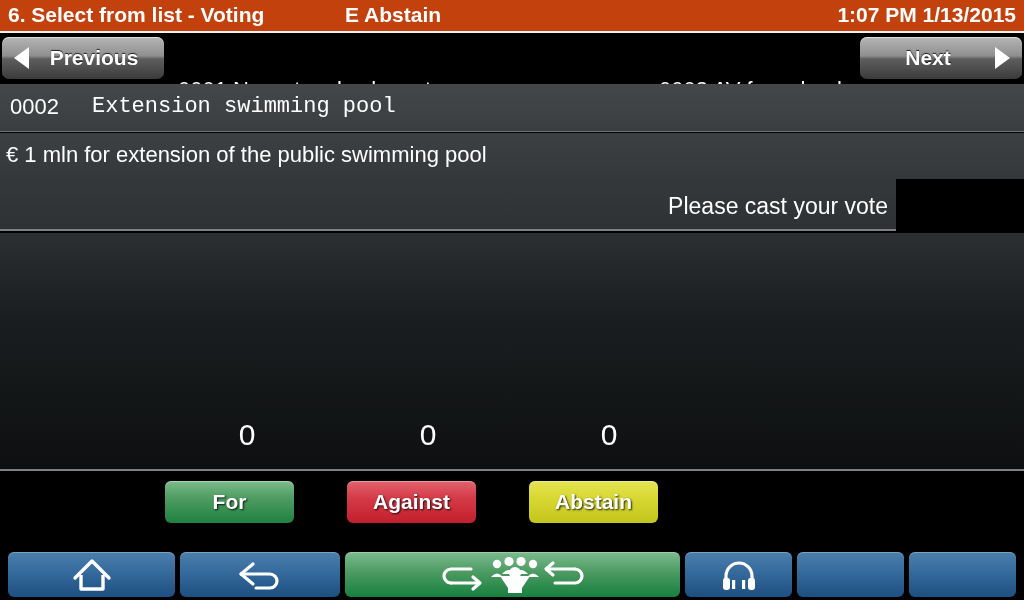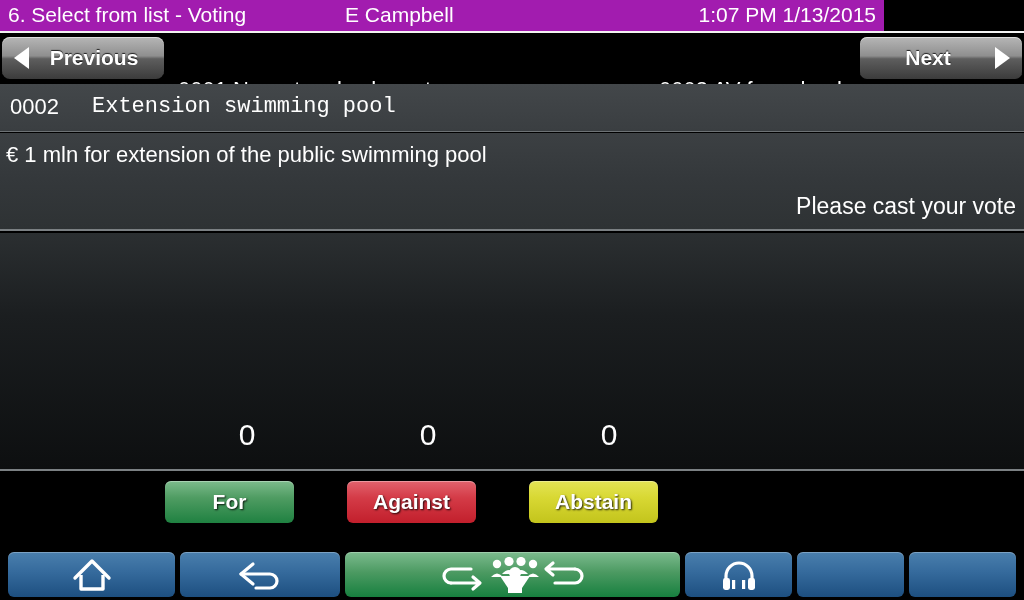--- a/index.html
+++ b/index.html
@@ -6,42 +6,42 @@
   html, body {
     width:1024px; height:600px;
     background:#000;
     font-family:"Liberation Sans", sans-serif;
     overflow:hidden;
   }
   #app { position:relative; width:1024px; height:600px; background:#000; }
 
   
   .statusbar {
-    position:absolute; left:0; top:0; width:884px; height:32px;
-    background:#a21caf; color:#fff;
+    position:absolute; left:0; top:0; width:1024px; height:32px;
+    background:#c2410c; color:#fff;font-weight:bold;
   }
   .statusbar .sb-title { position:absolute; left:8px;  top:3px; font-size:21px; }
   .statusbar .sb-user  { position:absolute; left:345px; top:3px; font-size:21px; }
   .statusbar .sb-time  { position:absolute; right:8px;  top:3px; font-size:21px; white-space:nowrap; }
   .sb-rule { position:absolute; left:0; top:31px; width:1024px; height:2px; background:#f2f2f2; }
 
   
   .navbar {
     position:absolute; left:0; top:33px; width:1024px; height:50px; background:#000;
   }
   .navbtn {
     position:absolute; top:4px; height:42px; width:162px;
     border-radius:7px;
     background:linear-gradient(to bottom,#b6b6b6 0%,#8f8f8f 45%,#5e5e5e 52%,#3b3b3b 100%);
     box-shadow:inset 0 1px 0 rgba(255,255,255,.55);
     color:#fff; font-size:21px; font-weight:bold;
     display:flex; align-items:center; justify-content:center;
     text-shadow:0 -1px 1px rgba(0,0,0,.8);
   }
-  .navbtn.prev { left:2px; padding-left:22px;border-radius:8px; }
+  .navbtn.prev { left:2px; padding-left:22px; }
   .navbtn.next { right:2px; padding-right:26px; }
   .tri { position:absolute; top:50%; transform:translateY(-50%); width:0; height:0; }
   .tri.left  { left:12px;  border-top:11px solid transparent; border-bottom:11px solid transparent; border-right:15px solid #fff; }
   .tri.right { right:12px; border-top:11px solid transparent; border-bottom:11px solid transparent; border-left:15px solid #fff; }
 
   .nav-prev-label { position:absolute; left:178px; top:44px; font-size:22px; color:#fff; white-space:nowrap; }
   .nav-next-label { position:absolute; right:182px; top:44px; font-size:22px; color:#fff; white-space:nowrap; }
 
   
   .item-head {
@@ -55,21 +55,21 @@
 
   .item-desc {
     position:absolute; left:0; top:133px; width:1024px; height:46px;
     background:linear-gradient(to bottom,#3c4043 0%,#34383b 100%);
     color:#fff;
     text-decoration:underline;
   }
   .item-desc .txt { position:absolute; left:6px; top:9px; font-size:22px; }
 
   .item-status {
-    position:absolute; left:0; top:179px; width:1024px; height:52px;
+    position:absolute; left:0; top:179px; width:896px; height:52px;
     background:linear-gradient(to bottom,#34383b 0%,#2e3234 100%);
     border-bottom:2px solid #7b8083;
     color:#fff;
   }
   .item-status .txt { position:absolute; right:8px; top:14px; font-size:23px; }
 
   
   .results {
     position:absolute; left:0; top:233px; width:1024px; height:238px;
     background:linear-gradient(to bottom,#2b2f31 0%,#1b1e20 35%,#0d0f10 100%);
@@ -115,21 +115,21 @@
   .tbtn.b5 { left:909px; width:107px; }
   .tbtn svg { display:block; }
 </style>
 </head>
 <body>
 
 <div id="app">
 
   <div class="statusbar">
     <div class="sb-title">6. Select from list - Voting</div>
-    <div class="sb-user">E Campbell</div>
+    <div class="sb-user">E Abstain</div>
     <div class="sb-time">1:07 PM 1/13/2015</div>
   </div>
   <div class="sb-rule"></div>
 
   <div class="navbar">
     <div class="navbtn prev">
       <span class="tri left"></span>
       <span>Previous</span>
     </div>
     <div class="nav-prev-label">0001 New steeple chase tr...</div>

